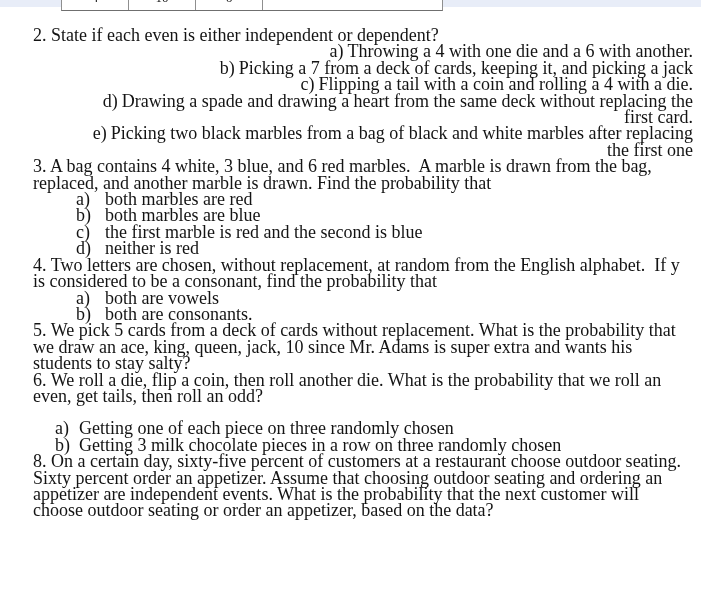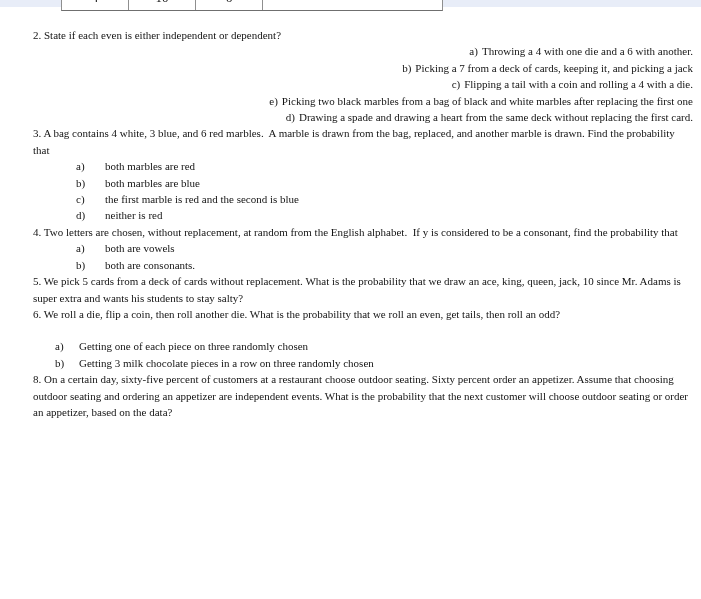--- a/index.html
+++ b/index.html
@@ -20,21 +20,21 @@
     overflow:hidden;text-align:center;font-size:13px;line-height:13px;
     box-sizing:border-box;height:10px;
   }
   .cell-a,.cell-b,.cell-c{width:67px;border-right:1px solid #8f8f8f;}
   .cell-d{flex:1;}
   .table-frag .cell span{display:block;margin-top:-9px;}
 
   .doc{
     position:relative;z-index:3;
     padding:27px 8px 0 33px;width:660px;
-    font-size:11px;line-height:16.4px;font-family:Liberation Serif, serif;
+    font-size:18px;line-height:16.4px;font-family:Liberation Serif, serif;
   }
   .doc p{margin:0;white-space:pre-wrap;}
   .mt13{margin-top:13px}
   .mt16{margin-top:16px}
   .mt17{margin-top:17px}
   .mt18{margin-top:18px}
 
   
   .sub2 p{padding-left:43px;text-align:right;}
   .sub2 .mk{margin-right:4px;}
@@ -65,22 +65,22 @@
     </div>
 </div>
 
 <div class="doc">
 
   <p>2. State if each even is either independent or dependent?</p>
   <div class="sub2">
     <p><span class="mk">a)</span><span>Throwing a 4 with one die and a 6 with another.</span></p>
     <p><span class="mk">b)</span><span>Picking a 7 from a deck of cards, keeping it, and picking a jack</span></p>
     <p><span class="mk">c)</span><span>Flipping a tail with a coin and rolling a 4 with a die.</span></p>
+    <p><span class="mk">d)</span><span>Drawing a spade and drawing a heart from the same deck without replacing the first card.</span></p>
     <p><span class="mk">e)</span><span>Picking two black marbles from a bag of black and white marbles after replacing the first one</span></p>
-    <p><span class="mk">d)</span><span>Drawing a spade and drawing a heart from the same deck without replacing the first card.</span></p>
   </div>
 
   <p class="mt13">3. A bag contains 4 white, 3 blue, and 6 red marbles.  A marble is drawn from the bag, replaced, and another marble is drawn. Find the probability that</p>
   <div class="sub3">
     <p><span class="mk">a)</span><span>both marbles are red</span></p>
     <p><span class="mk">b)</span><span>both marbles are blue</span></p>
     <p><span class="mk">c)</span><span>the first marble is red and the second is blue</span></p>
     <p><span class="mk">d)</span><span>neither is red</span></p>
   </div>
 

